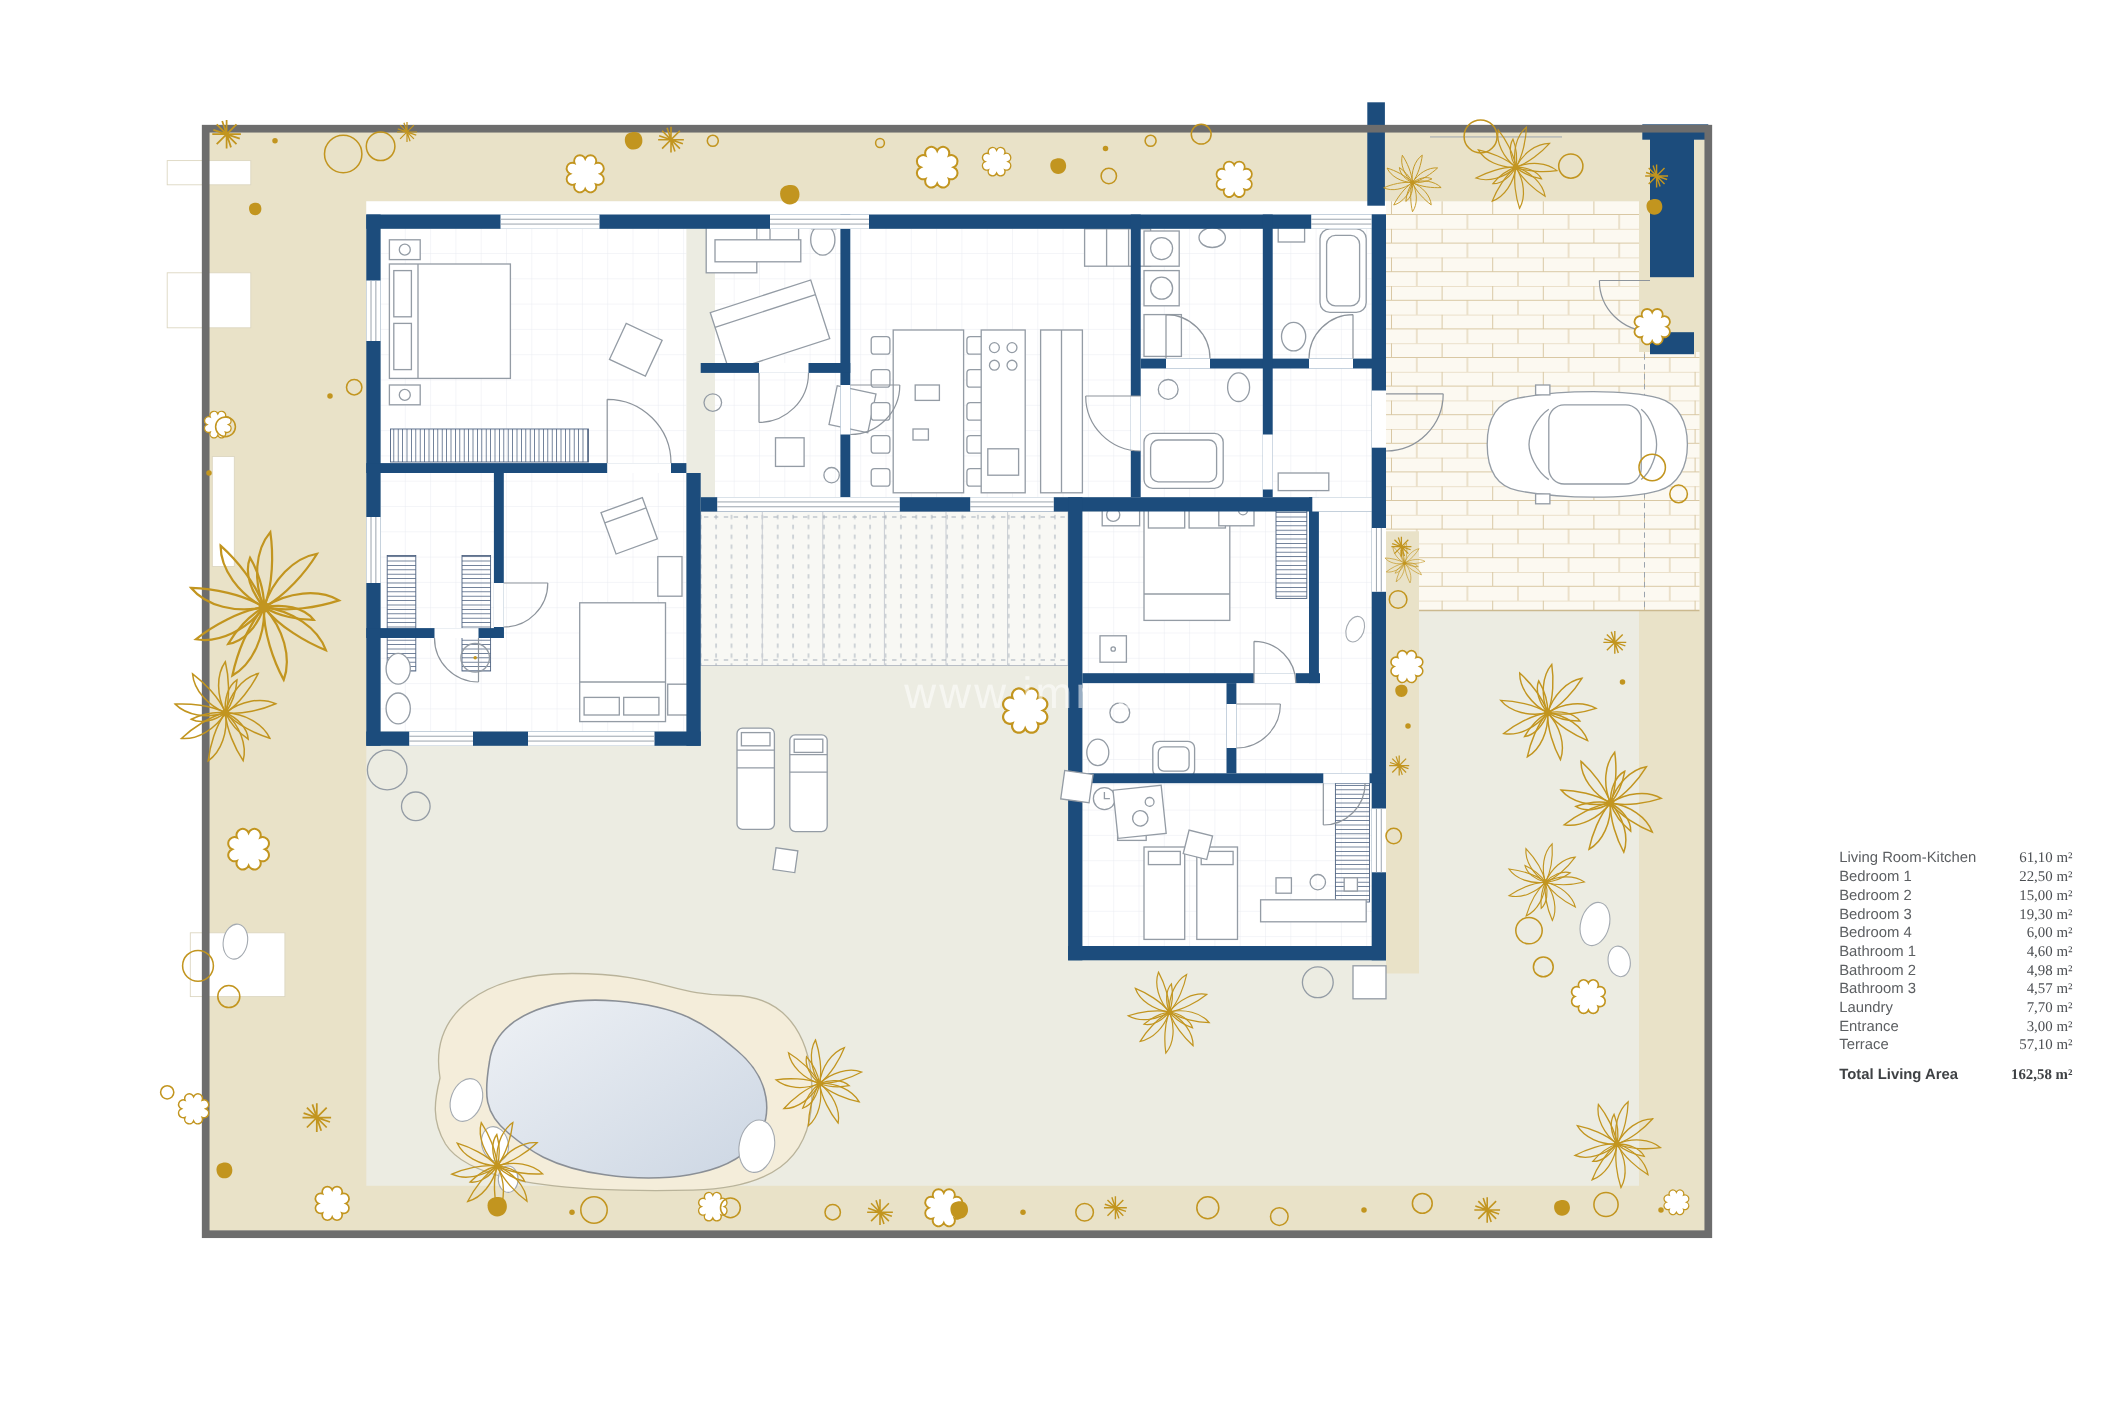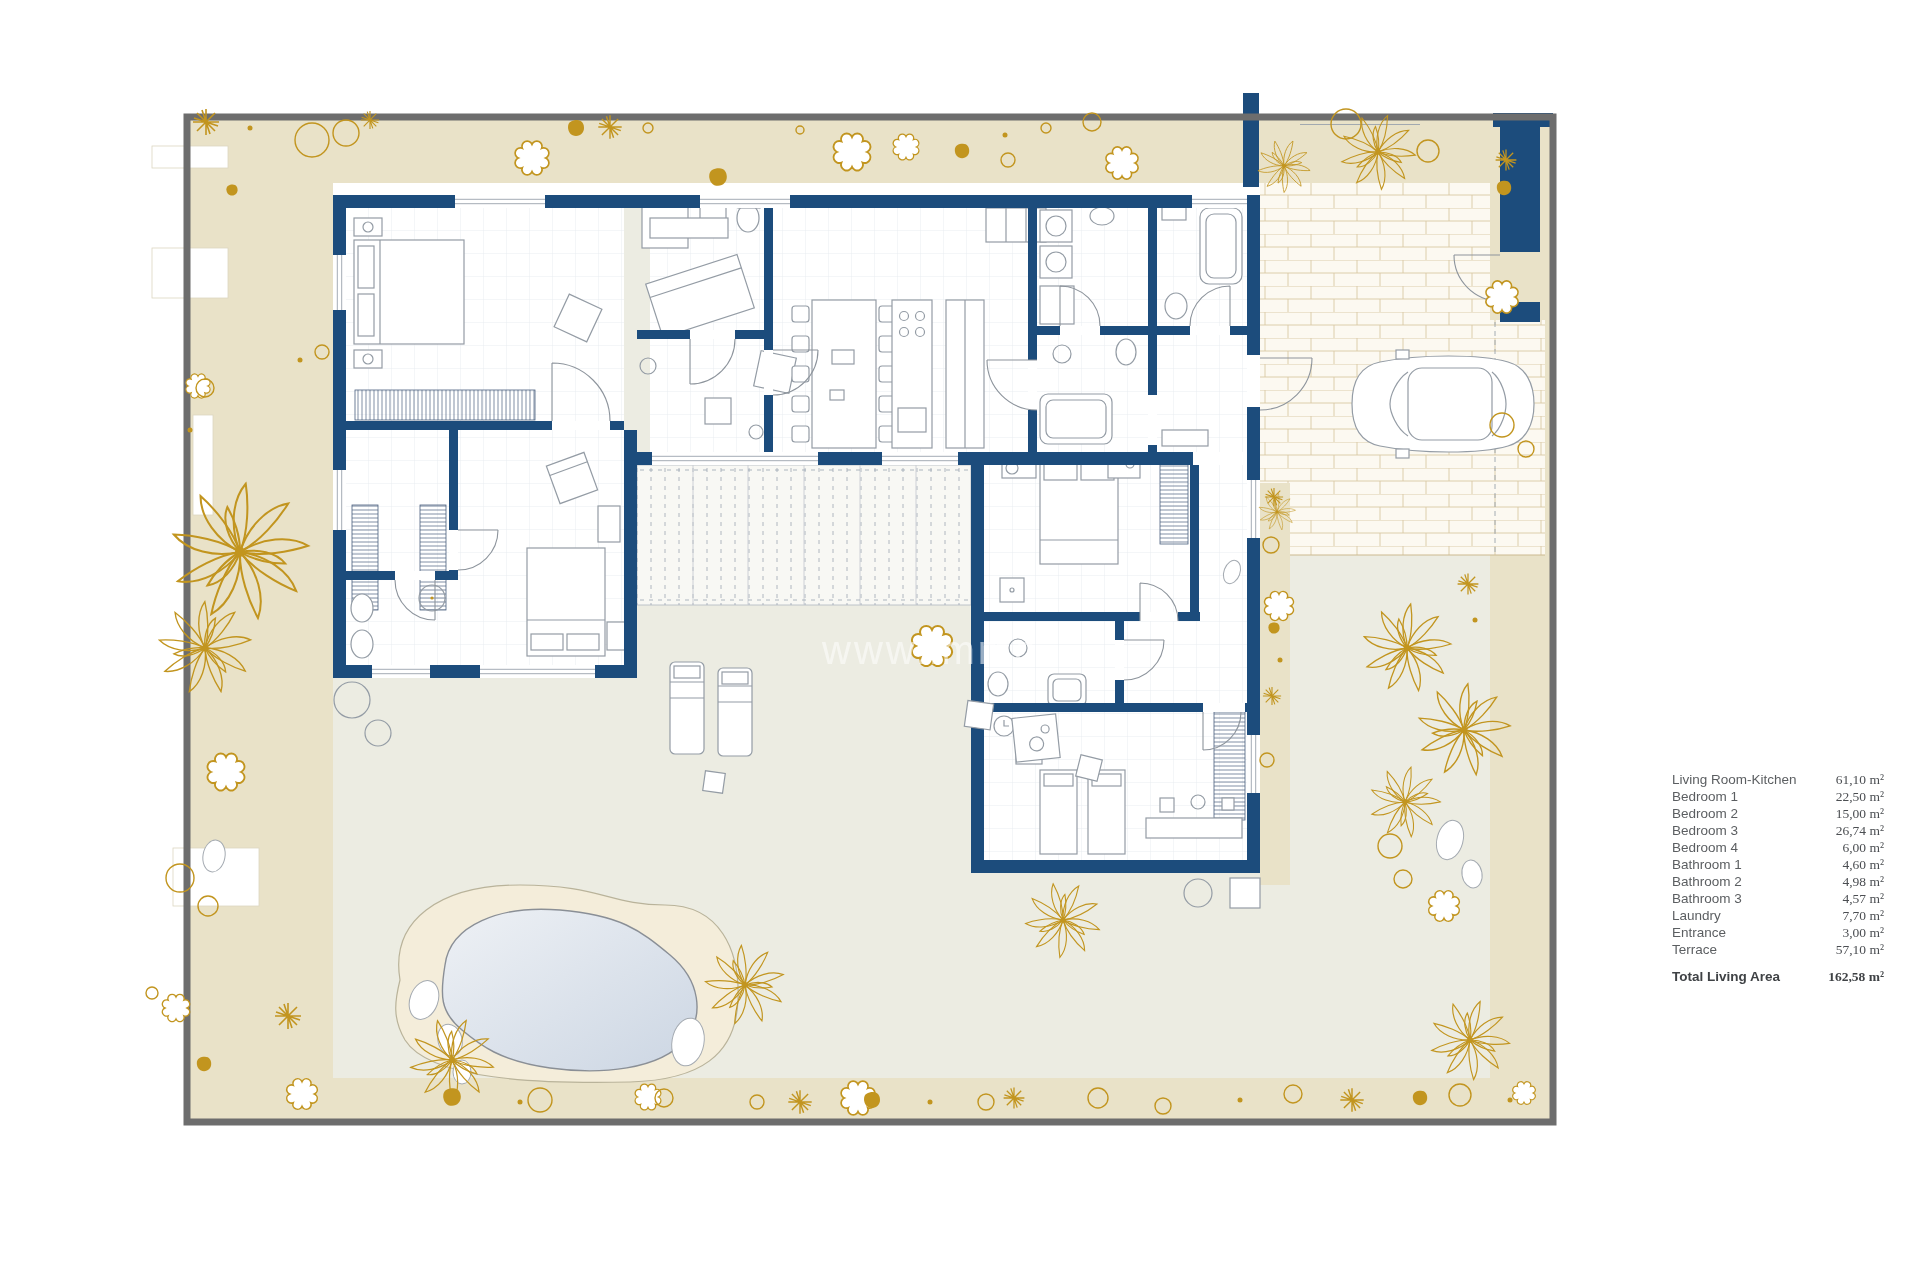--- a/index.html
+++ b/index.html
@@ -21,21 +21,21 @@
   .gold-s{stroke:var(--gold);fill:none;}
   .gold-f{fill:var(--gold);stroke:none;}
   .bush{fill:#fff;stroke:var(--gold);stroke-width:1.6;}
   .rock{fill:#fff;stroke:#a4aab1;stroke-width:1;}
   #legend{position:absolute;left:1672px;top:771px;width:212px;color:var(--text);
           font-size:13.5px;line-height:17px;}
   .lrow{display:flex;justify-content:space-between;}
   .lrow .val{color:#4b4e52;font-family:Liberation Serif, serif;}
   .lrow.total{margin-top:10px;font-weight:bold;color:#3f4245;justify-content:space-between;}
   .lrow.total .val{color:#3f4245;}
-  #wm{position:absolute;left:822px;top:628px;color:#ffffff;opacity:.55;font-size:40px;
+  #wm{position:absolute;left:822px;top:609px;color:#ffffff;opacity:.55;font-size:40px;
       letter-spacing:3px;pointer-events:none;}
 </style>
 </head>
 <body>
 
 <div id="stage">
 
 <svg width="1920" height="1280" viewBox="0 0 1920 1280">
   <defs>
     <pattern id="grid" width="23" height="23" patternUnits="userSpaceOnUse">
@@ -520,21 +520,21 @@
   <div class="lrow">
         <span>Bedroom 1</span>
         <span class="val">22,50 m²</span>
       </div>
   <div class="lrow">
         <span>Bedroom 2</span>
         <span class="val">15,00 m²</span>
       </div>
   <div class="lrow">
         <span>Bedroom 3</span>
-        <span class="val">26,74 m²</span>
+        <span class="val">19,30 m²</span>
       </div>
   <div class="lrow">
         <span>Bedroom 4</span>
         <span class="val">6,00 m²</span>
       </div>
   <div class="lrow">
         <span>Bathroom 1</span>
         <span class="val">4,60 m²</span>
       </div>
   <div class="lrow">

